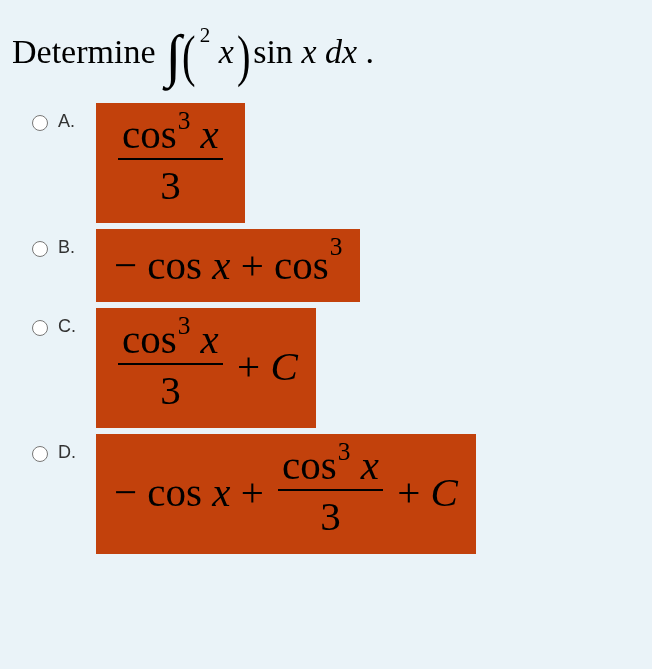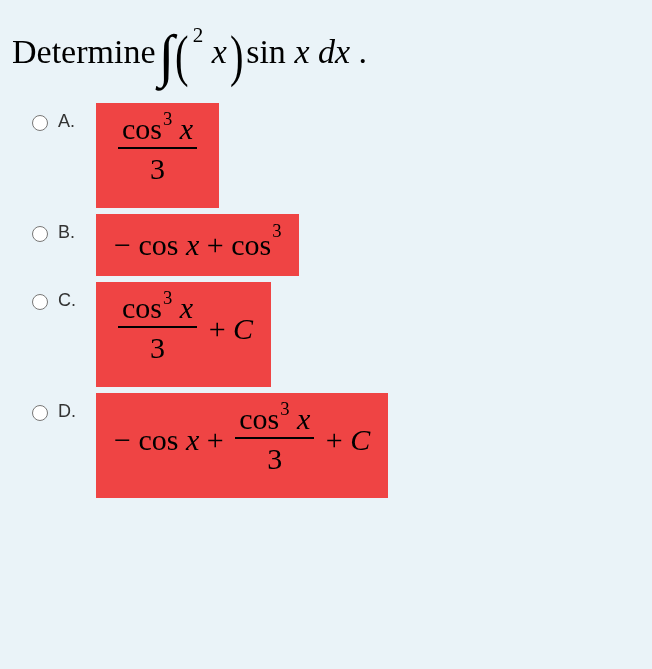--- a/index.html
+++ b/index.html
@@ -13,21 +13,21 @@
     overflow: hidden;
   }
   .page {
     padding: 10px 0 0 0;
   }
   .question {
     font-size: 34px;
     padding: 8px 0 18px 12px;
     display: flex;
     align-items: center;
-    gap: 3px;
+    gap: 10px;
   }
   .options {
     padding-left: 32px;
   }
   .option {
     display: flex;
     align-items: flex-start;
     margin-bottom: 6px;
   }
   .option .label-col {
@@ -39,23 +39,23 @@
     color: #333;
     padding-top: 8px;
   }
   .option input[type=radio] {
     width: 16px;
     height: 16px;
     margin-right: 10px;
     margin-left: 0;
   }
   .formula-box {
-    background: #ef4444;
-    padding: 10px 18px 22px 18px;
-    font-size: 30px;
+    background: #c2410c;
+    padding: 10px 18px 14px 18px;
+    font-size: 41px;
     line-height: 1;
     display: inline-block;
   }
   
   .math {
     display: inline-flex;
     align-items: center;
     white-space: nowrap;
   }
   .ital { font-style: italic; }

